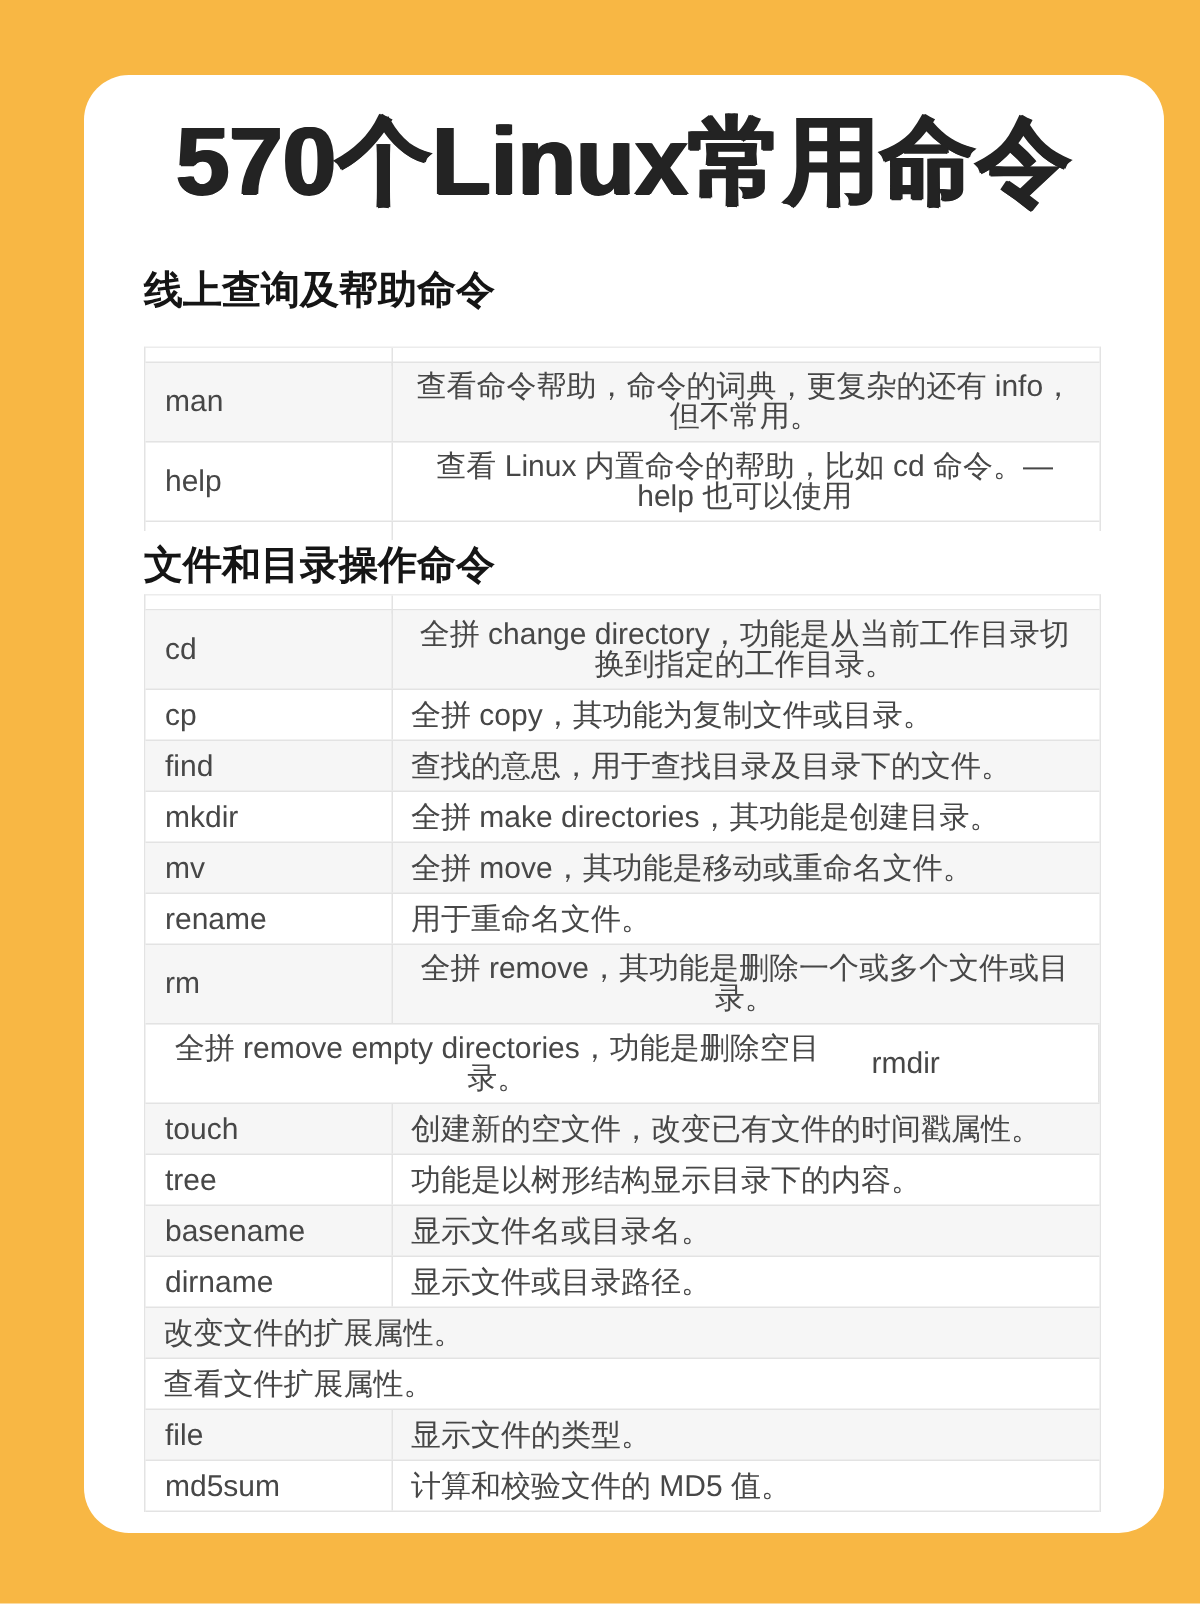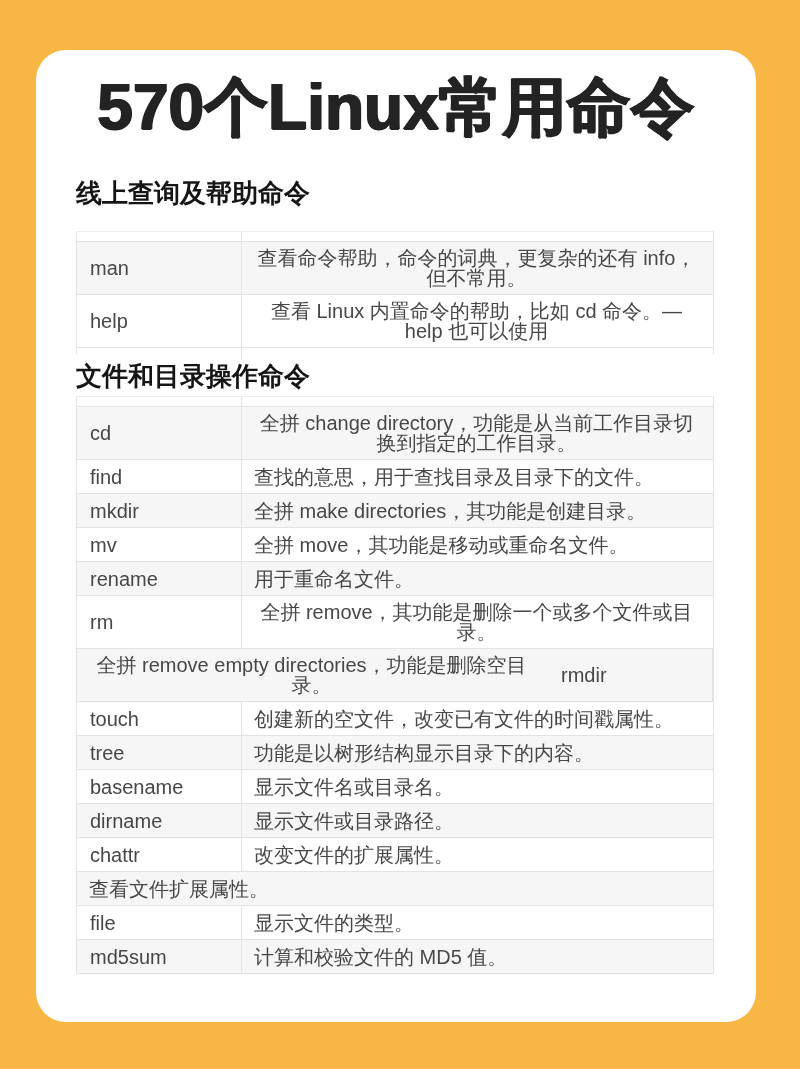--- a/index.html
+++ b/index.html
@@ -13,21 +13,21 @@
   }
   *{box-sizing:border-box;}
   html,body{margin:0;padding:0;}
   body{
     width:800px;height:1069px;
     background:var(--bg);
     font-family:"Liberation Sans","DejaVu Sans",sans-serif;
     overflow:hidden;
   }
   .card{
-    position:absolute;left:36px;top:50px;
+    position:absolute;left:56px;top:50px;
     width:720px;height:972px;
     background:var(--card);
     border-radius:30px;
     overflow:hidden;
   }
   .card-inner{padding:0 40px;}
   .title{
     margin:16px 0 0;
     text-align:center;
     font-size:64px;
@@ -116,20 +116,24 @@
           <div class="clip-row top">
             <div class="cell c1"></div>
             <div class="cell c2"></div>
           </div>
           <div class="rows">
               <div class="row">
                 <div class="cell c1">cd</div>
                 <div class="cell c2">全拼 change directory，功能是从当前工作目录切换到指定的工作目录。</div>
               </div>
               <div class="row">
+                <div class="cell c1">cp</div>
+                <div class="cell c2">全拼 copy，其功能为复制文件或目录。</div>
+              </div>
+              <div class="row">
                 <div class="cell c1">find</div>
                 <div class="cell c2">查找的意思，用于查找目录及目录下的文件。</div>
               </div>
               <div class="row">
                 <div class="cell c1">mkdir</div>
                 <div class="cell c2">全拼 make directories，其功能是创建目录。</div>
               </div>
               <div class="row">
                 <div class="cell c1">mv</div>
                 <div class="cell c2">全拼 move，其功能是移动或重命名文件。</div>
@@ -156,21 +160,20 @@
               </div>
               <div class="row">
                 <div class="cell c1">basename</div>
                 <div class="cell c2">显示文件名或目录名。</div>
               </div>
               <div class="row">
                 <div class="cell c1">dirname</div>
                 <div class="cell c2">显示文件或目录路径。</div>
               </div>
               <div class="row">
-                <div class="cell c1">chattr</div>
                 <div class="cell c2">改变文件的扩展属性。</div>
               </div>
               <div class="row">
                 <div class="cell c2">查看文件扩展属性。</div>
               </div>
               <div class="row">
                 <div class="cell c1">file</div>
                 <div class="cell c2">显示文件的类型。</div>
               </div>
               <div class="row">

